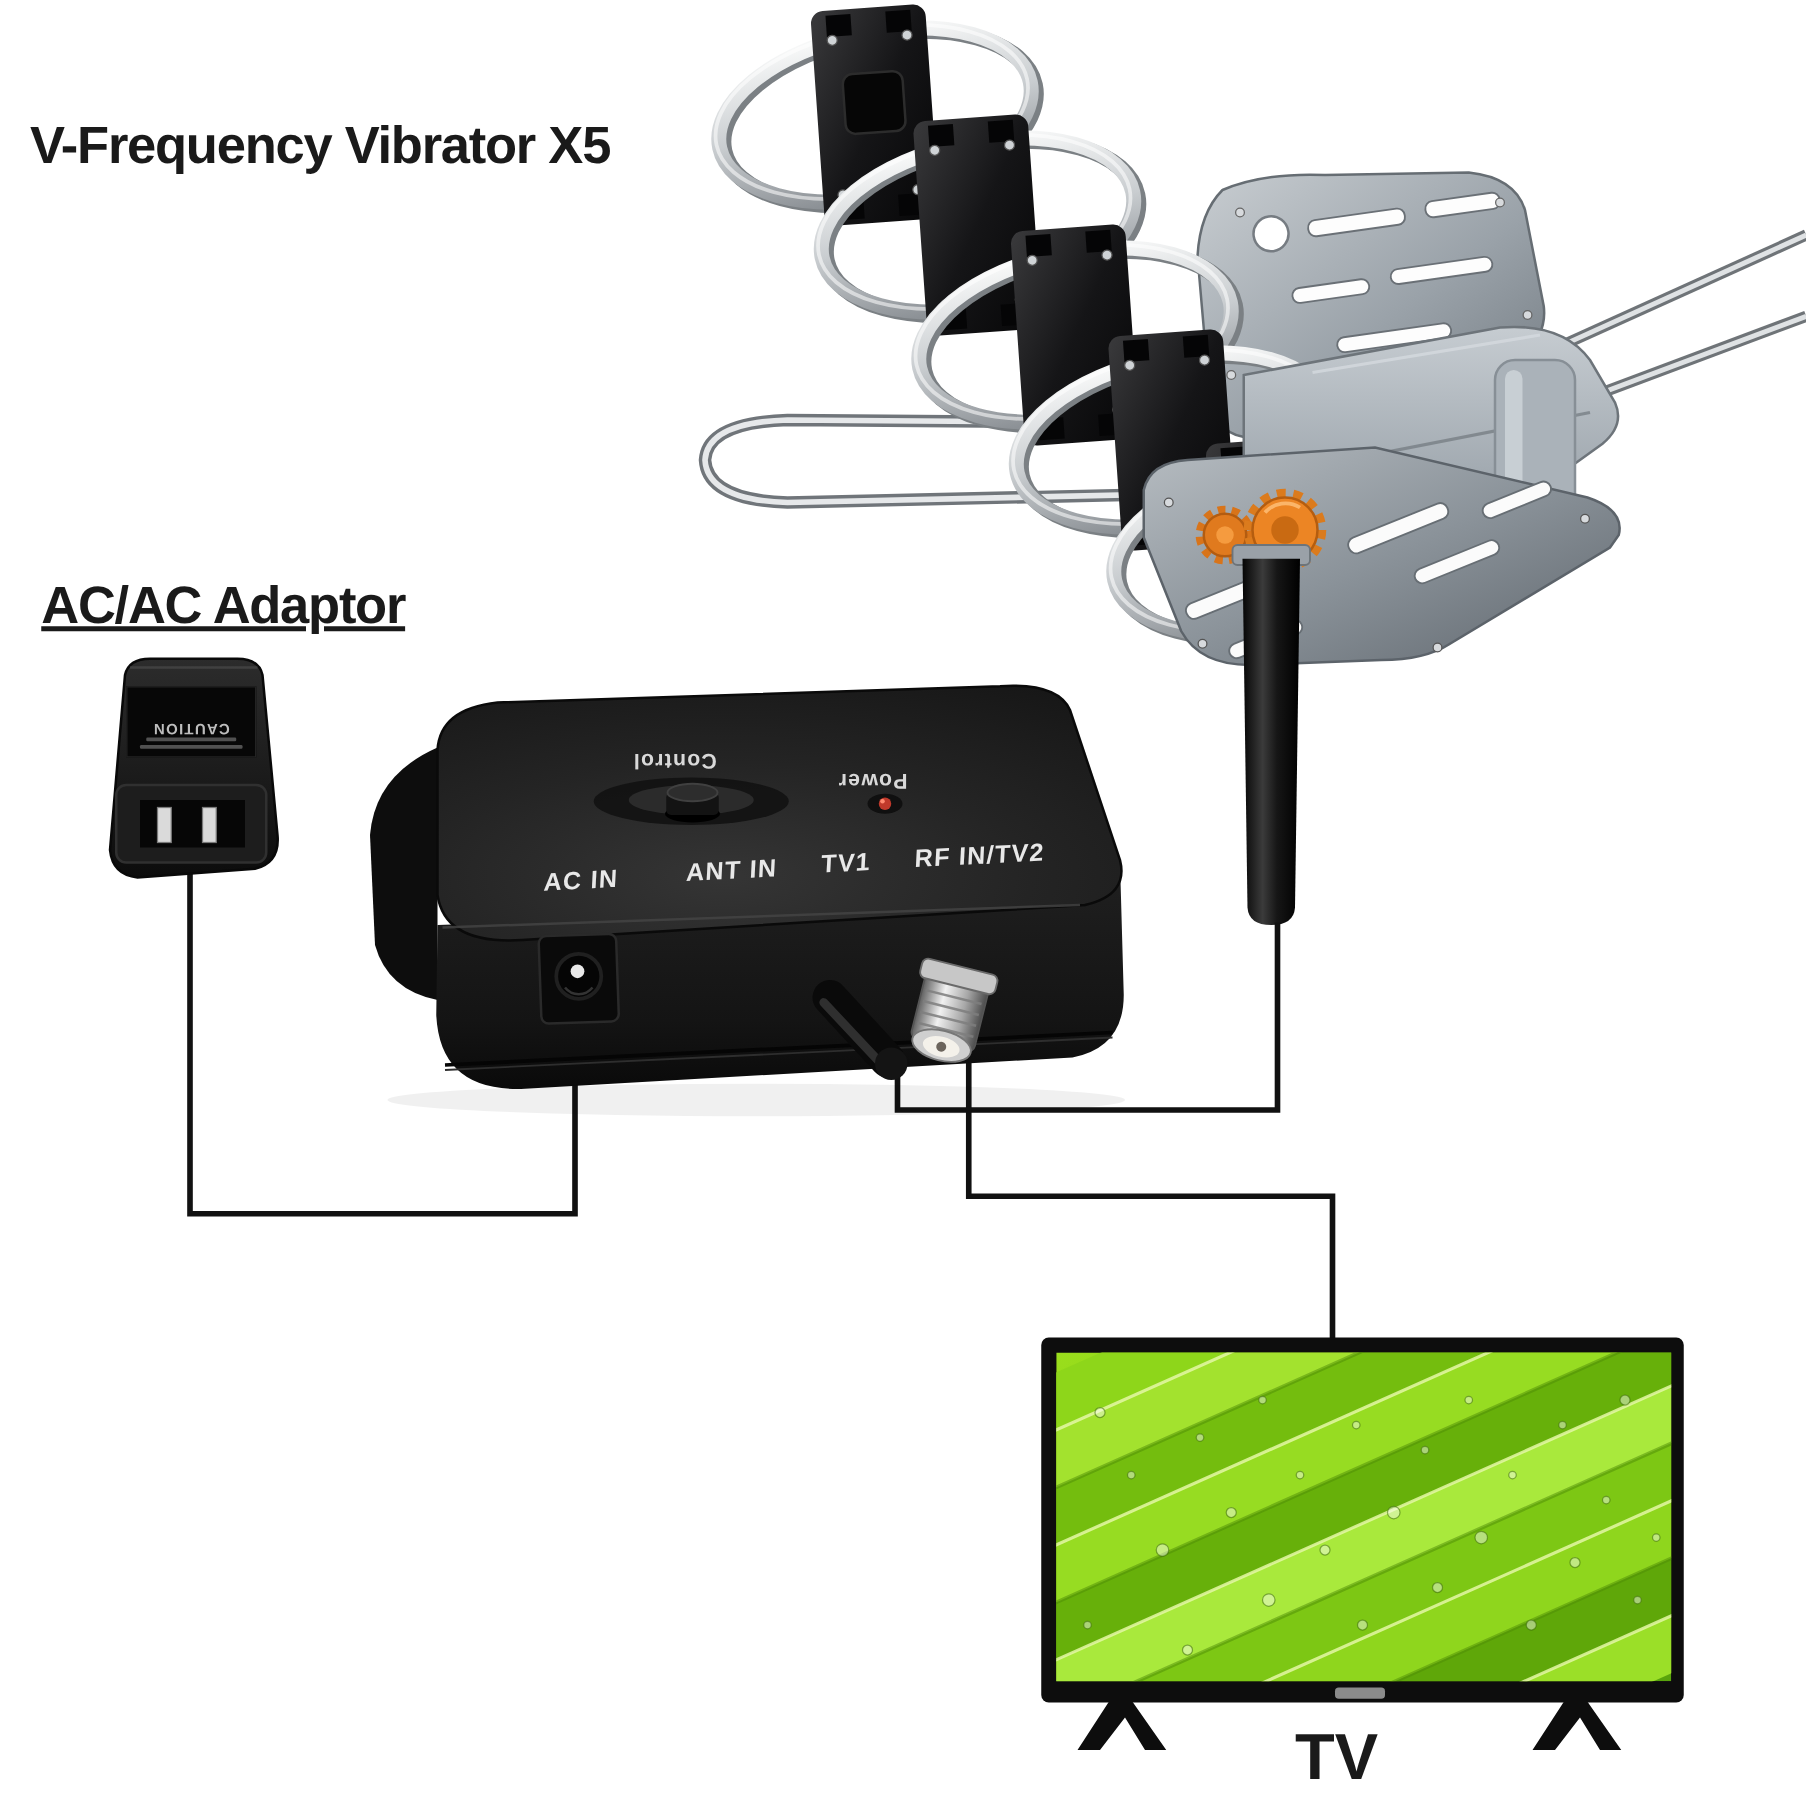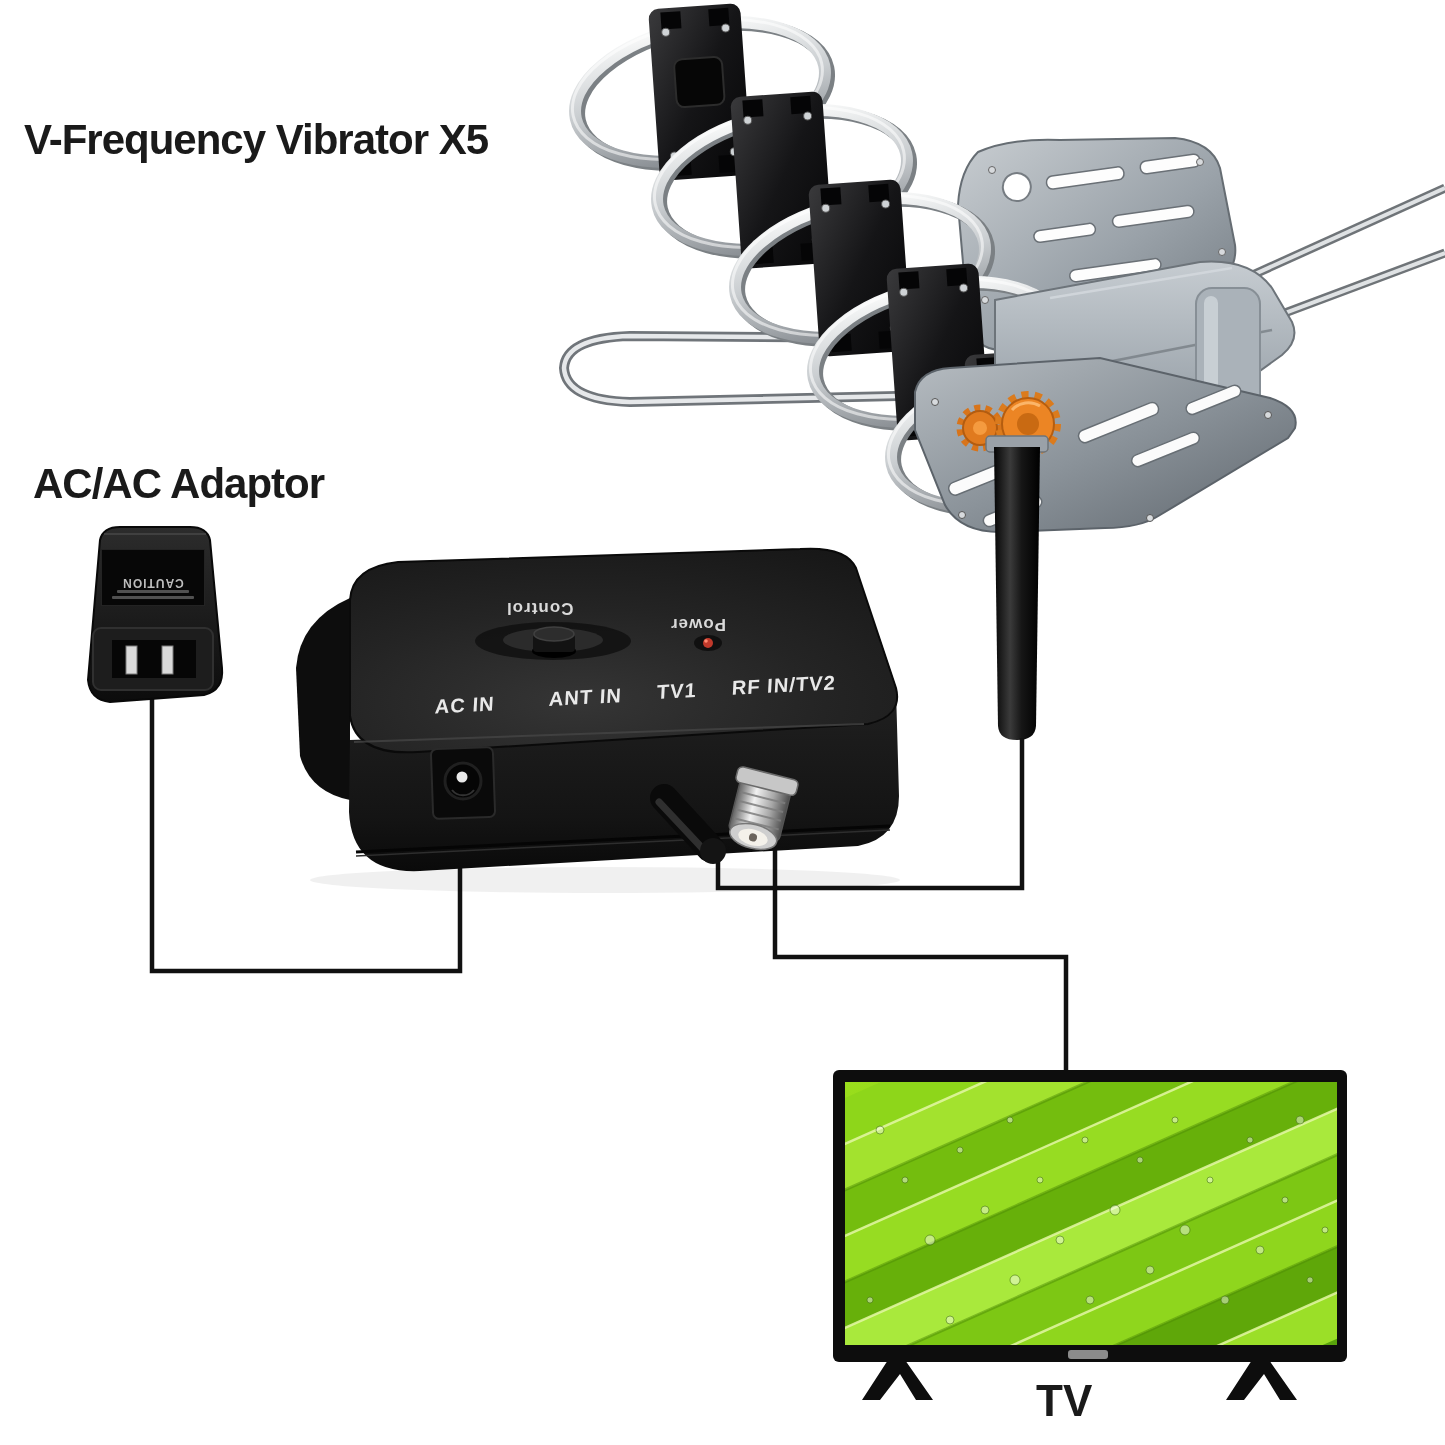--- a/index.html
+++ b/index.html
@@ -5,21 +5,21 @@
   html,body{margin:0;padding:0;background:#ffffff;}
   .canvas{
     position:relative;width:1445px;height:1445px;background:#ffffff;
     font-family:"Liberation Sans", sans-serif;overflow:hidden;
   }
   .lbl{
     position:absolute;color:#1a1a1a;font-weight:bold;
     letter-spacing:-1px;white-space:nowrap;
   }
   .lbl-big{font-size:42px;}
-  .lbl-tv{font-size:44px;letter-spacing:0px;}
+  .lbl-tv{font-size:52px;letter-spacing:0px;}
   svg{position:absolute;left:0;top:0;}
   .port-label{
     position:absolute;color:#e8e8e8;font-weight:bold;font-size:20px;
     letter-spacing:1px;white-space:nowrap;
     transform:skewX(-6deg) rotate(-3deg);
   }
   .flip{
     position:absolute;color:#d9d9d9;font-weight:bold;white-space:nowrap;
     transform:rotate(180deg);
   }
@@ -375,24 +375,24 @@
         </g>
       </g>
       <rect x="1068" y="1350" width="40" height="9" rx="3" fill="#8b8b8b"></rect>
       <g fill="#0d0d0d">
         <path d="M888,1360 L862,1400 L880,1400 L900,1374 L916,1400 L933,1400 L905,1360 Z"></path>
         <path d="M1252,1360 L1226,1400 L1244,1400 L1264,1374 L1280,1400 L1297,1400 L1269,1360 Z"></path>
       </g>
     </g>
   </svg>
 
-  <div class="lbl lbl-big" style="left:24px;top:92px;margin-top:24px;">V-Frequency Vibrator X5</div>
-
-
-  <div class="lbl lbl-big" style="left:33px;top:460px;">AC/AC Adaptor</div>
+  <div class="lbl lbl-big" style="left:24px;top:92px;">V-Frequency Vibrator X5</div>
+
+
+  <div class="lbl lbl-big" style="left:33px;top:460px;text-decoration:underline;">AC/AC Adaptor</div>
 
   <div class="lbl lbl-tv" style="left:1036px;top:1376px;">TV</div>
 
   <div class="caution-panel">
     <div class="tinybar"></div>
     <div class="tinybar tinybar2"></div>
     <div class="caution-word">CAUTION</div>
   </div>
 
   <div class="flip ctrl-label" style="left:506px;top:598px;">Control</div>

